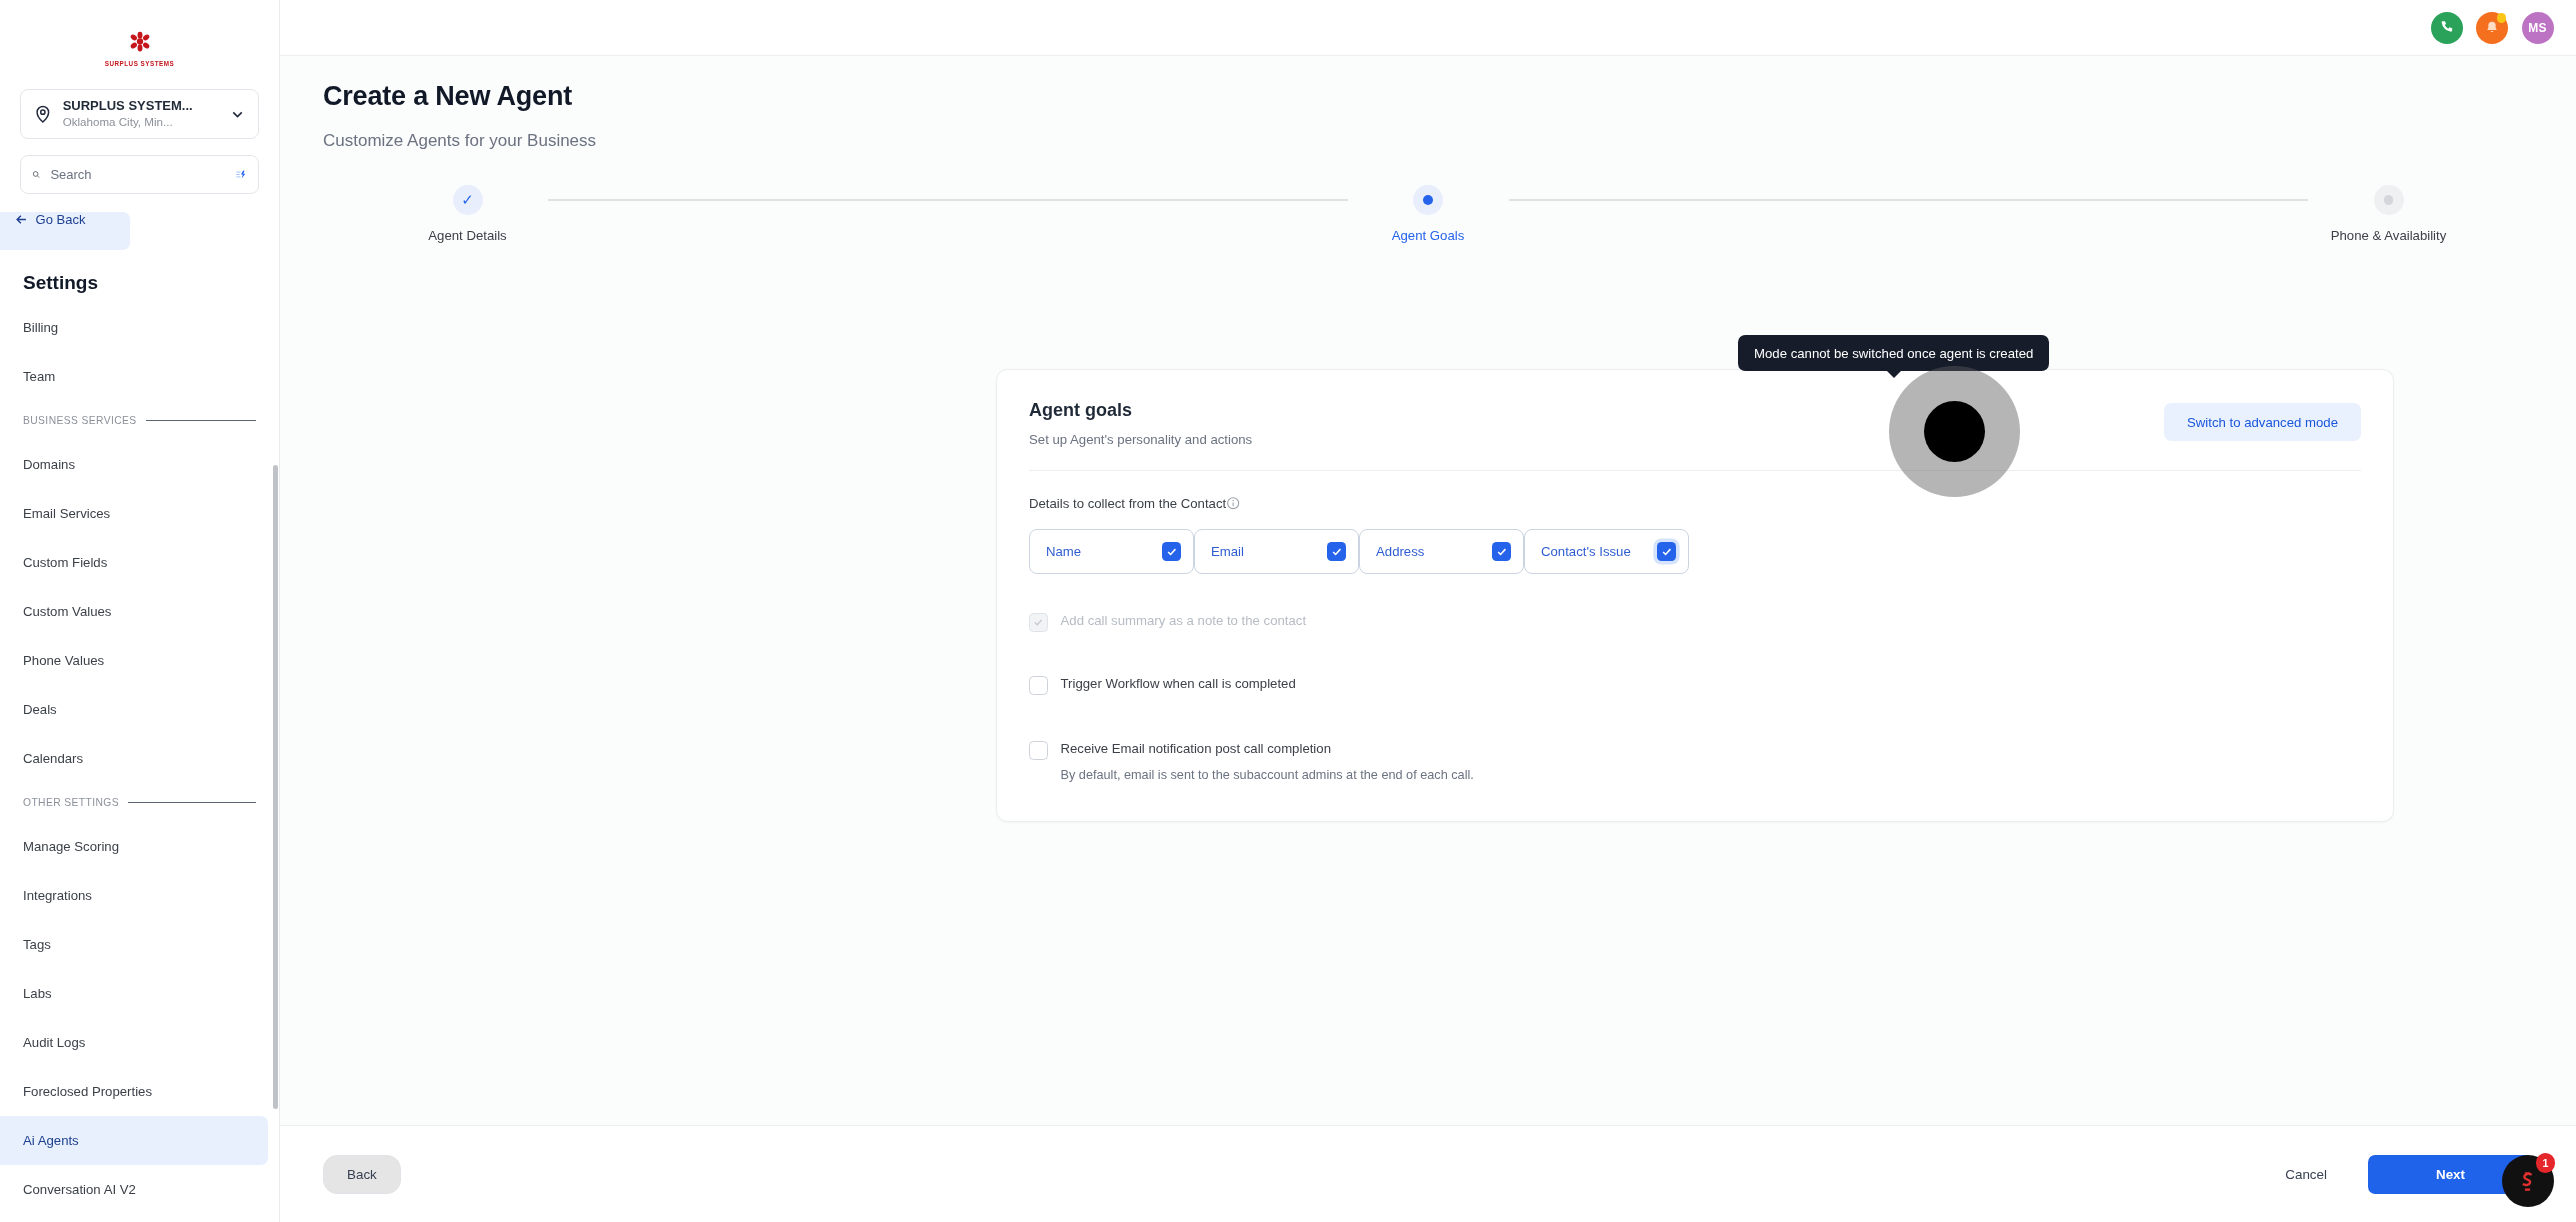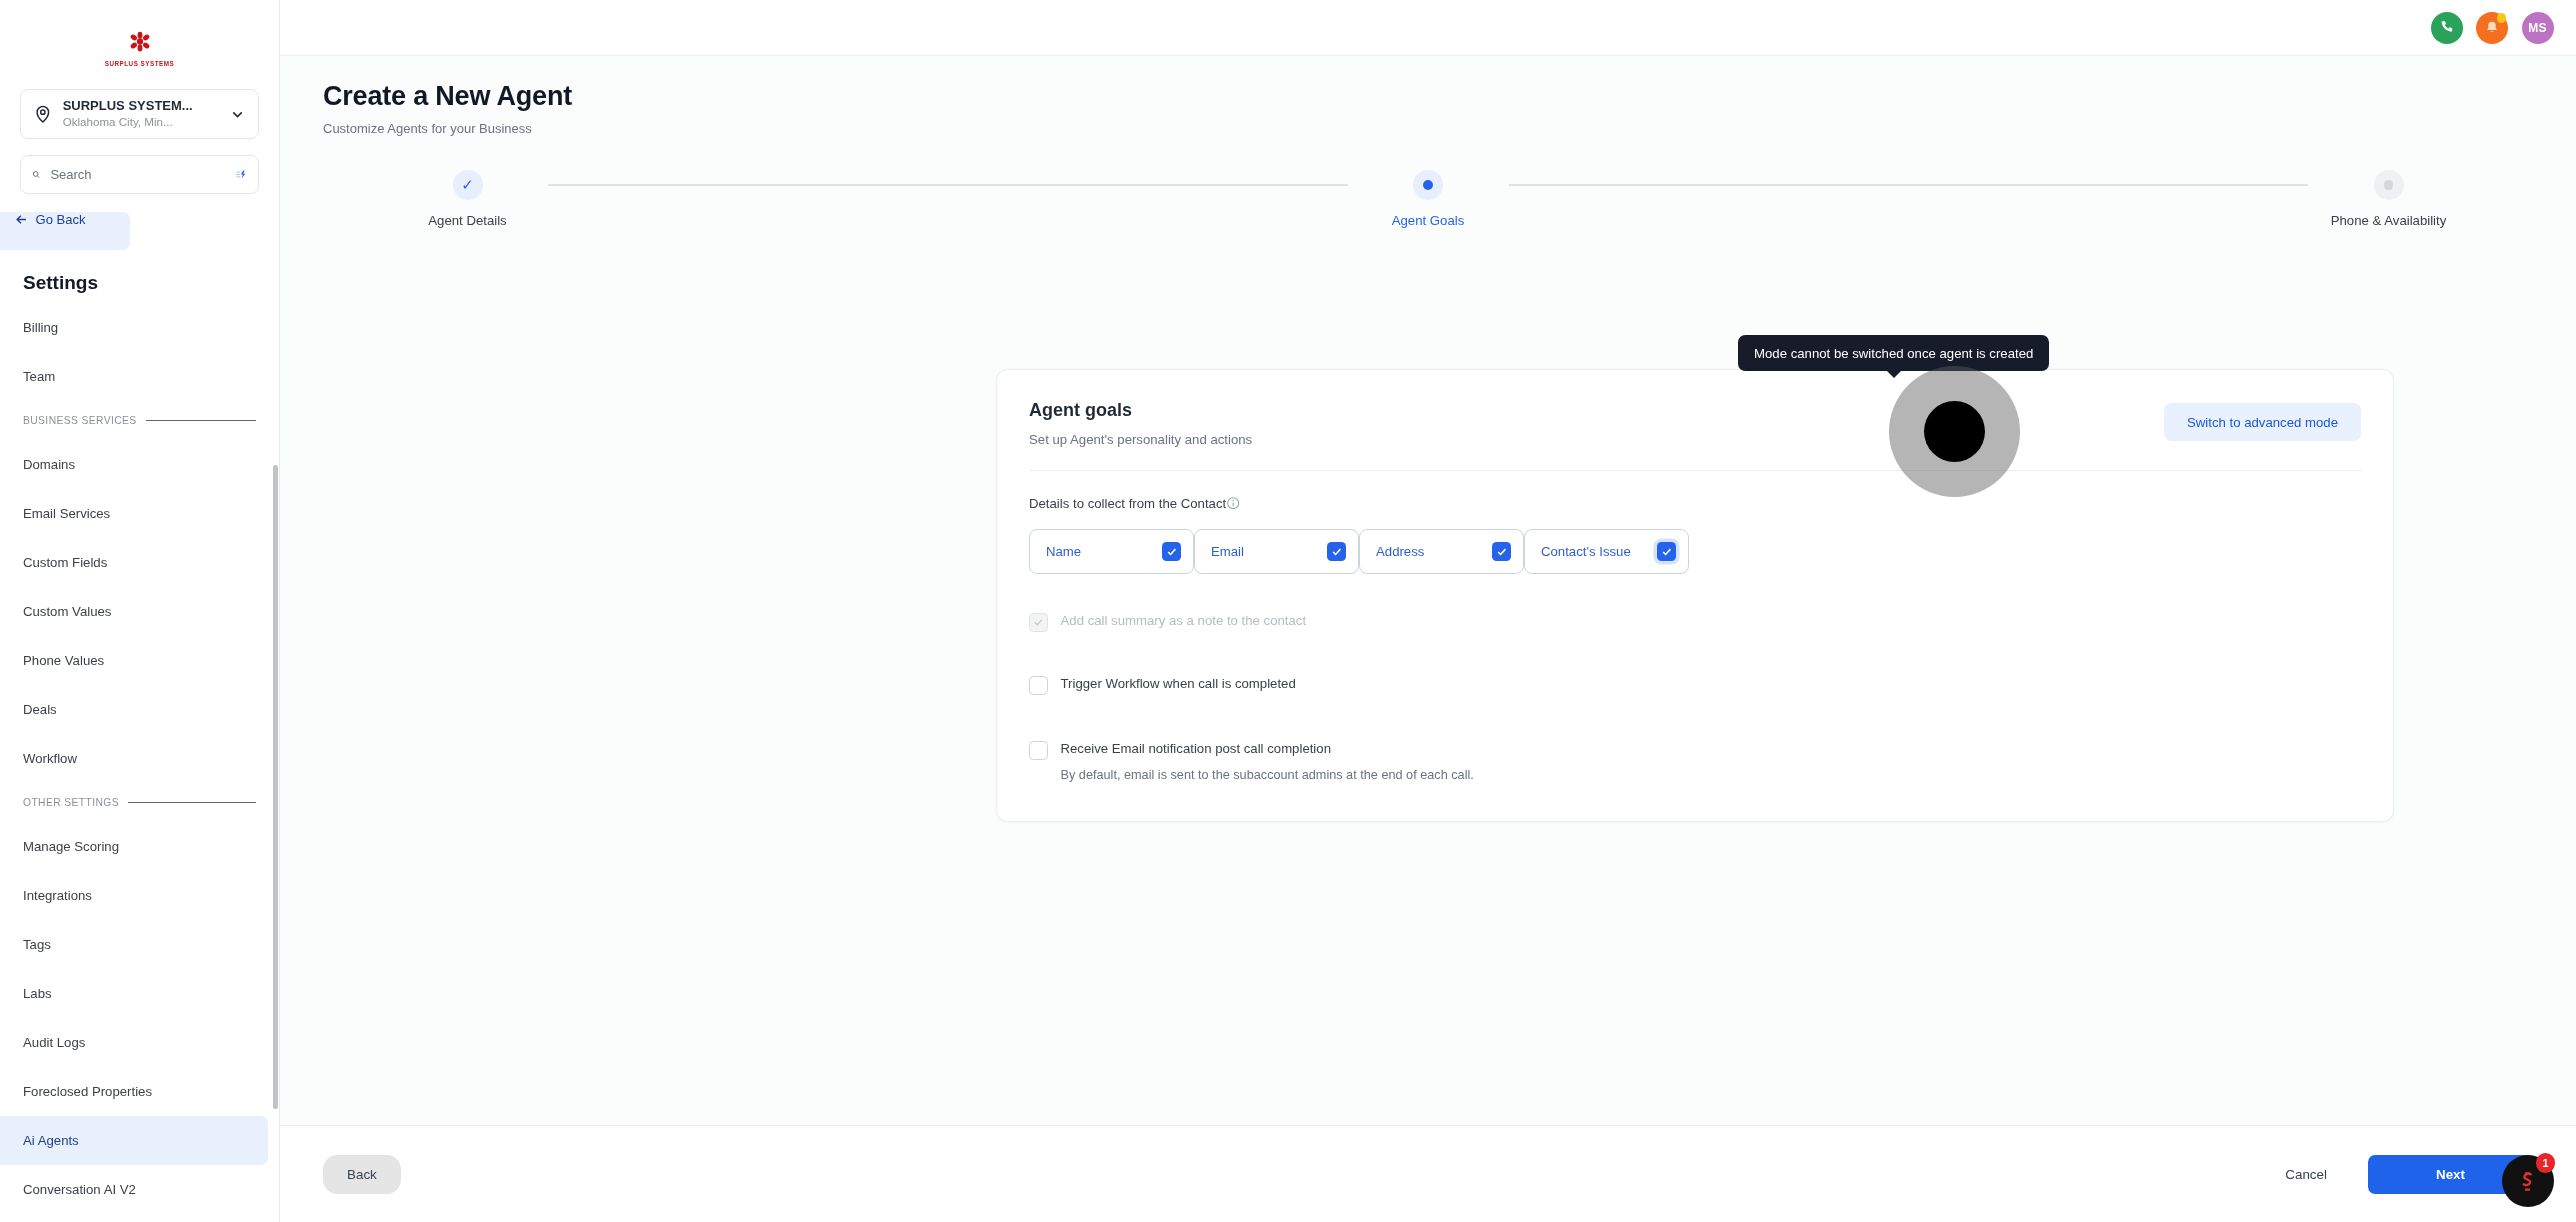--- a/index.html
+++ b/index.html
@@ -97,21 +97,21 @@
   .av-green { background: #2aa259; }
   .av-orange { background: #f4701f; }
   .av-purple { background: #bd73c4; color: #fff; font-size: 12px; font-weight: 700; letter-spacing: 0.3px; }
   .bell-dot {
     position: absolute; top: 1.8px; right: 1.8px; width: 9.8px; height: 9.8px;
     border-radius: 50%; background: #f9c516;
   }
 
   .page-head { padding: 25px 16px 0 43px; }
   .page-title { font-size: 27px; font-weight: 700; color: #111827; letter-spacing: -0.2px; }
-  .page-sub { font-size: 13px; color: #6b7280; margin-top: 9px; }
+  .page-sub { font-size: 17px; color: #6b7280; margin-top: 19px; }
 
   
   .stepper {
     position: relative; margin-top: 34px; height: 81px;
     padding: 0 107px;
   }
   .steps-row { display: flex; align-items: flex-start; position: relative; }
   .step { position: relative; display: flex; flex-direction: column; align-items: center; width: 161px; }
   .step-dot {
     width: 30px; height: 30px; border-radius: 50%; display: flex;
@@ -320,21 +320,21 @@
       <div class="nav-item">
         <span>Custom Values</span>
       </div>
       <div class="nav-item">
         <span>Phone Values</span>
       </div>
       <div class="nav-item">
         <span>Deals</span>
       </div>
       <div class="nav-item">
-        <span>Workflow</span>
+        <span>Calendars</span>
       </div>
 
       <div class="nav-sec">
         <span>OTHER SETTINGS</span>
         <span class="rule"></span>
       </div>
 
       <div class="nav-item">
         <span>Manage Scoring</span>
       </div>

